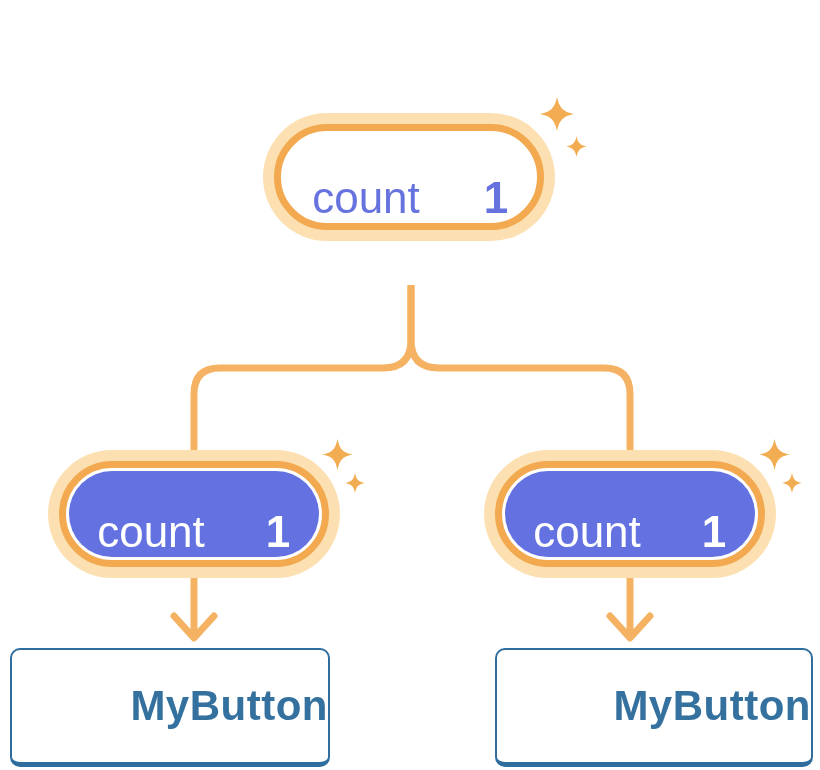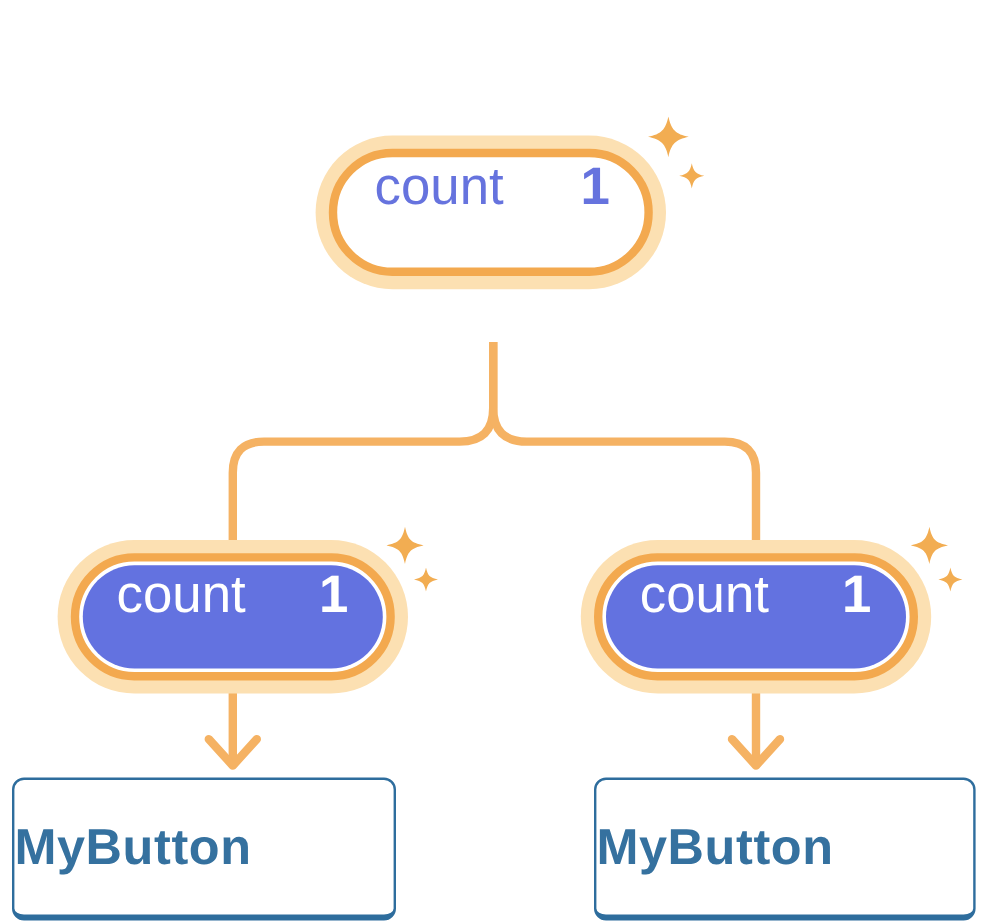--- a/index.html
+++ b/index.html
@@ -30,39 +30,39 @@
     border-radius: 10px;
   }
   .root-card { left: 158px; top: 13px; width: 505px; height: 272px; }
   .card-title {
     text-align: center;
     font-size: 42px; font-weight: 600;
     color: #35719f;
     letter-spacing: 0.5px;
   }
   .root-card .card-title { margin-top: 30px; }
-  .child-card { display: flex; align-items: center; justify-content: flex-start; }
+  .child-card { display: flex; align-items: center; justify-content: flex-end; }
   .child-card-left  { left: 10px;  top: 648px; width: 320px; height: 119px; }
   .child-card-right { left: 495px; top: 648px; width: 318px; height: 119px; }
 
   
   .pill {
     position: absolute; z-index: 2; box-sizing: border-box;
     width: 270px; height: 106px;
     background: #ffffff;
     border: 7px solid #f3a94f;
     border-radius: 999px;
     box-shadow: 0 0 0 11px #fce0b2;
   }
   .pill-root  { left: 274px; top: 124px; }
   .pill-left  { left: 59px;  top: 461px; }
   .pill-right { left: 495px; top: 461px; }
 
   .pill-inner {
-    display: flex; align-items: flex-start;
+    display: flex; align-items: flex-end;
     width: 100%; height: 100%;
     border-radius: 999px;
   }
   .pill-inner.dark {
     box-sizing: border-box;
     width: calc(100% - 6px); height: calc(100% - 6px);
     margin: 3px;
     background: #6372e0;
   }
   .pill-key, .pill-value {

